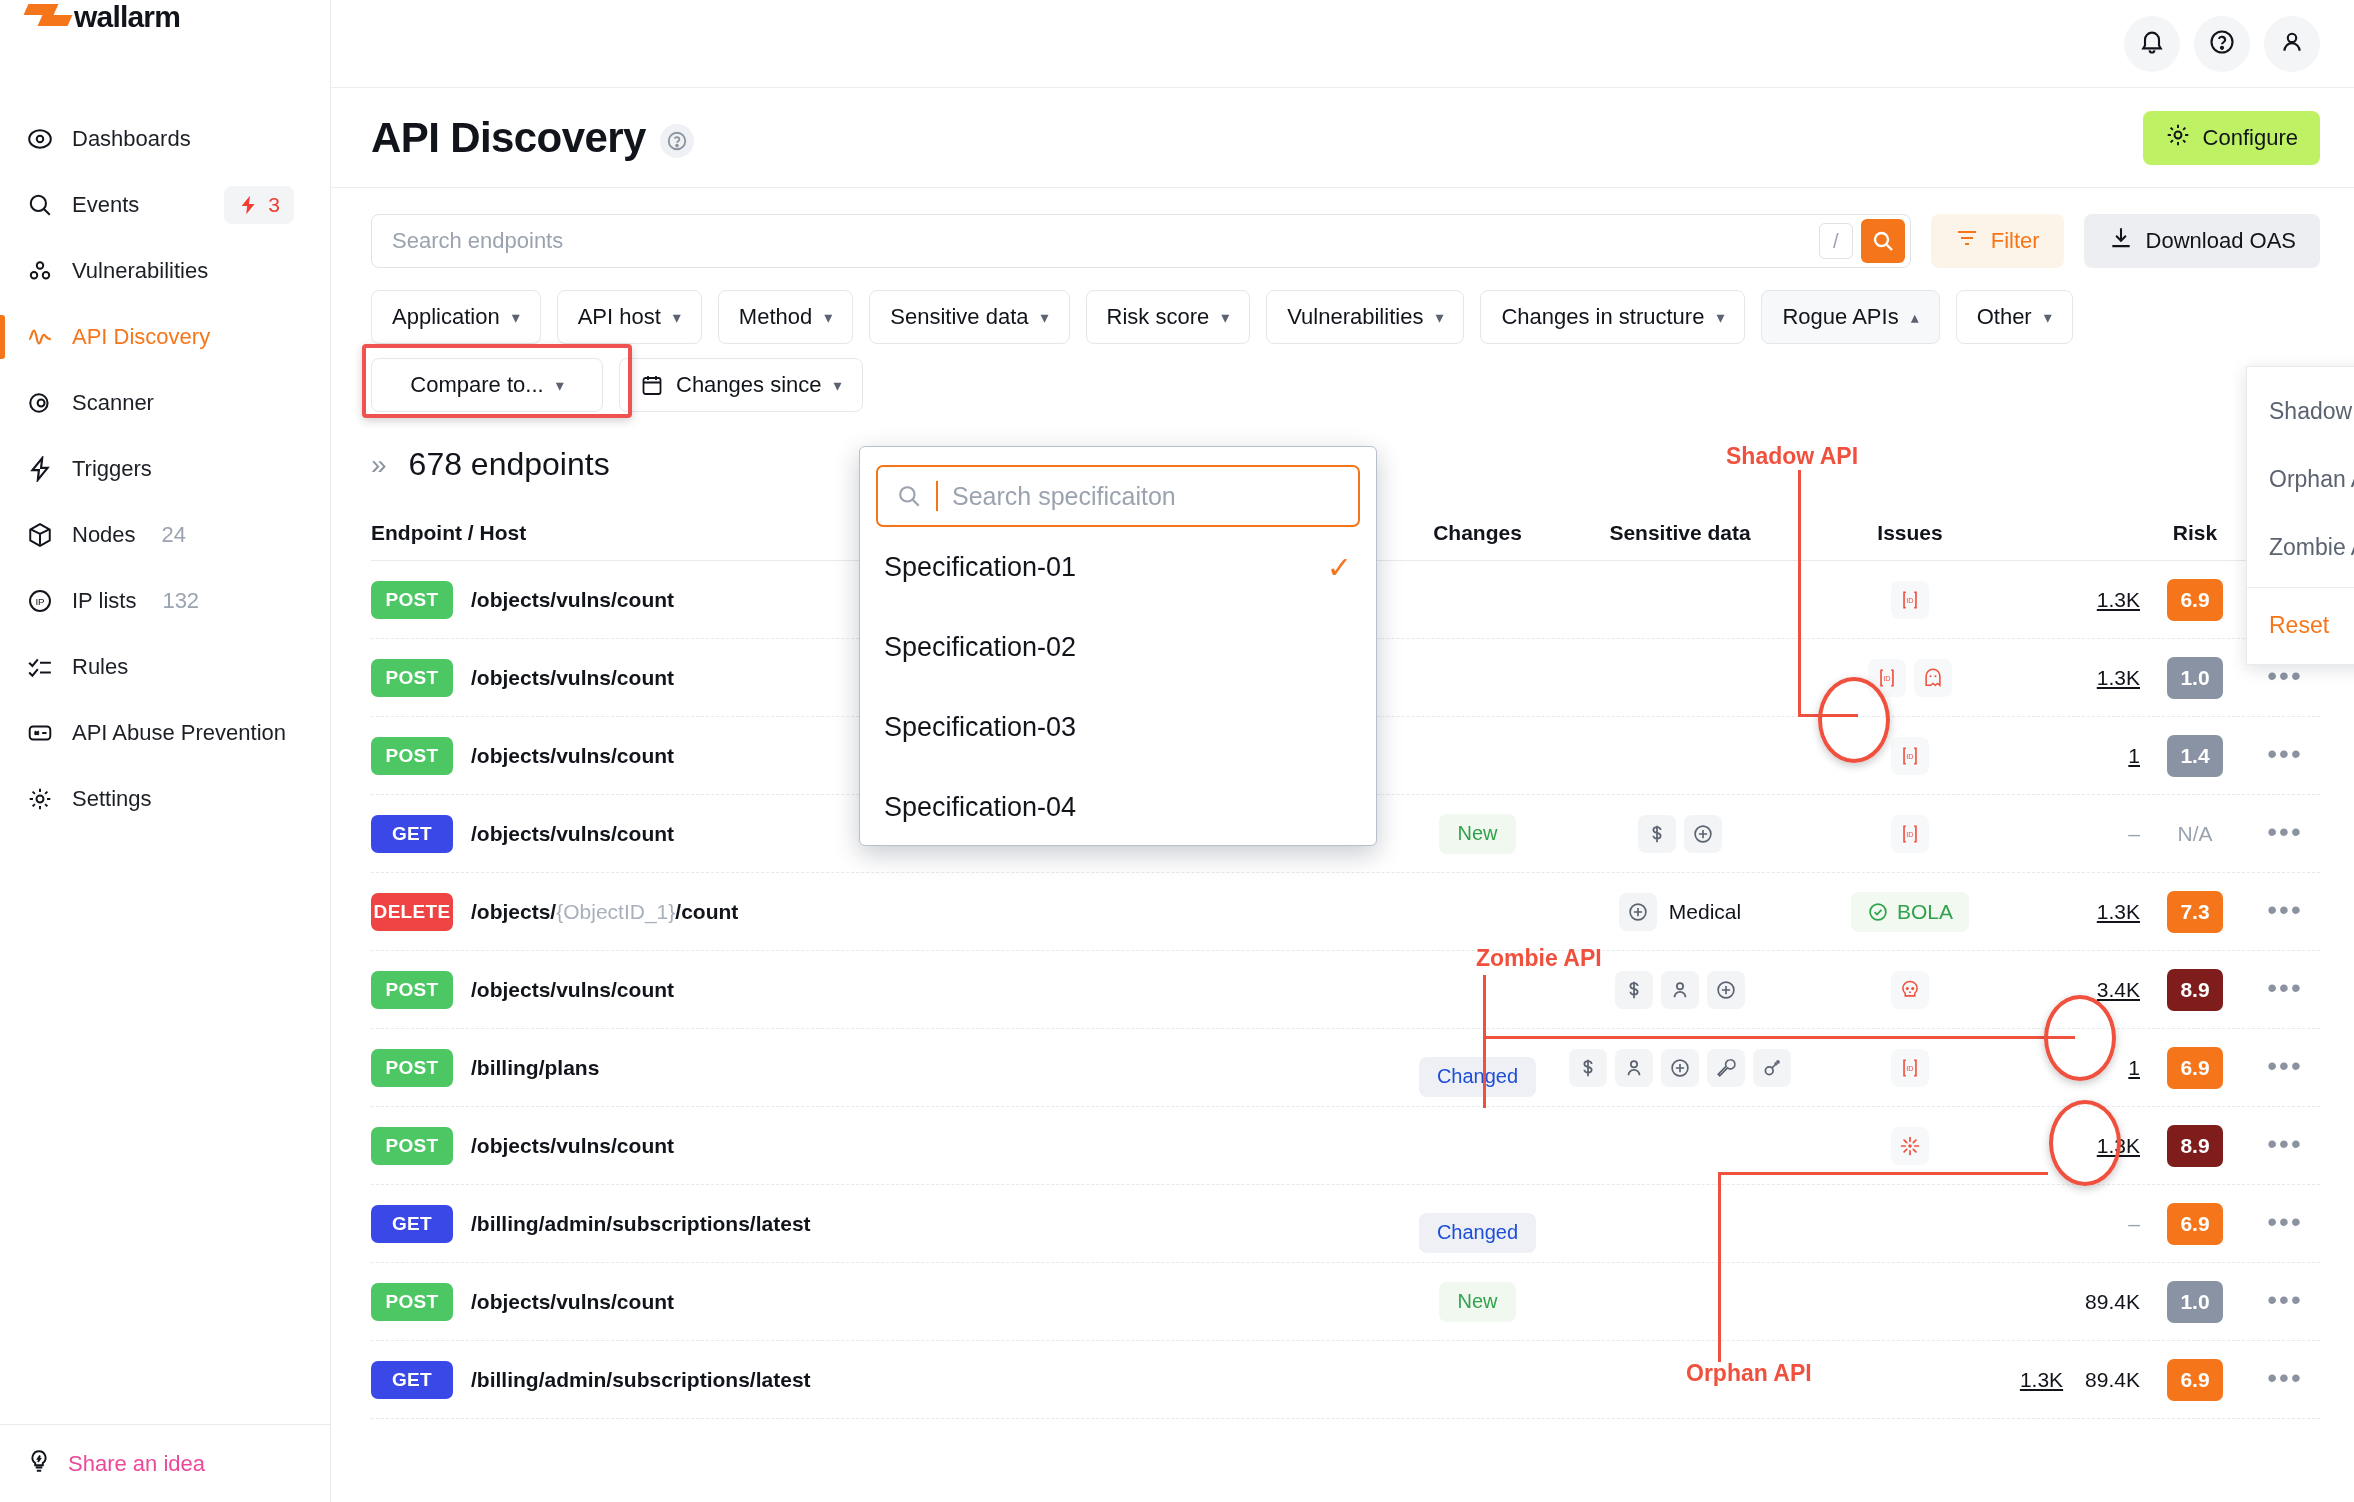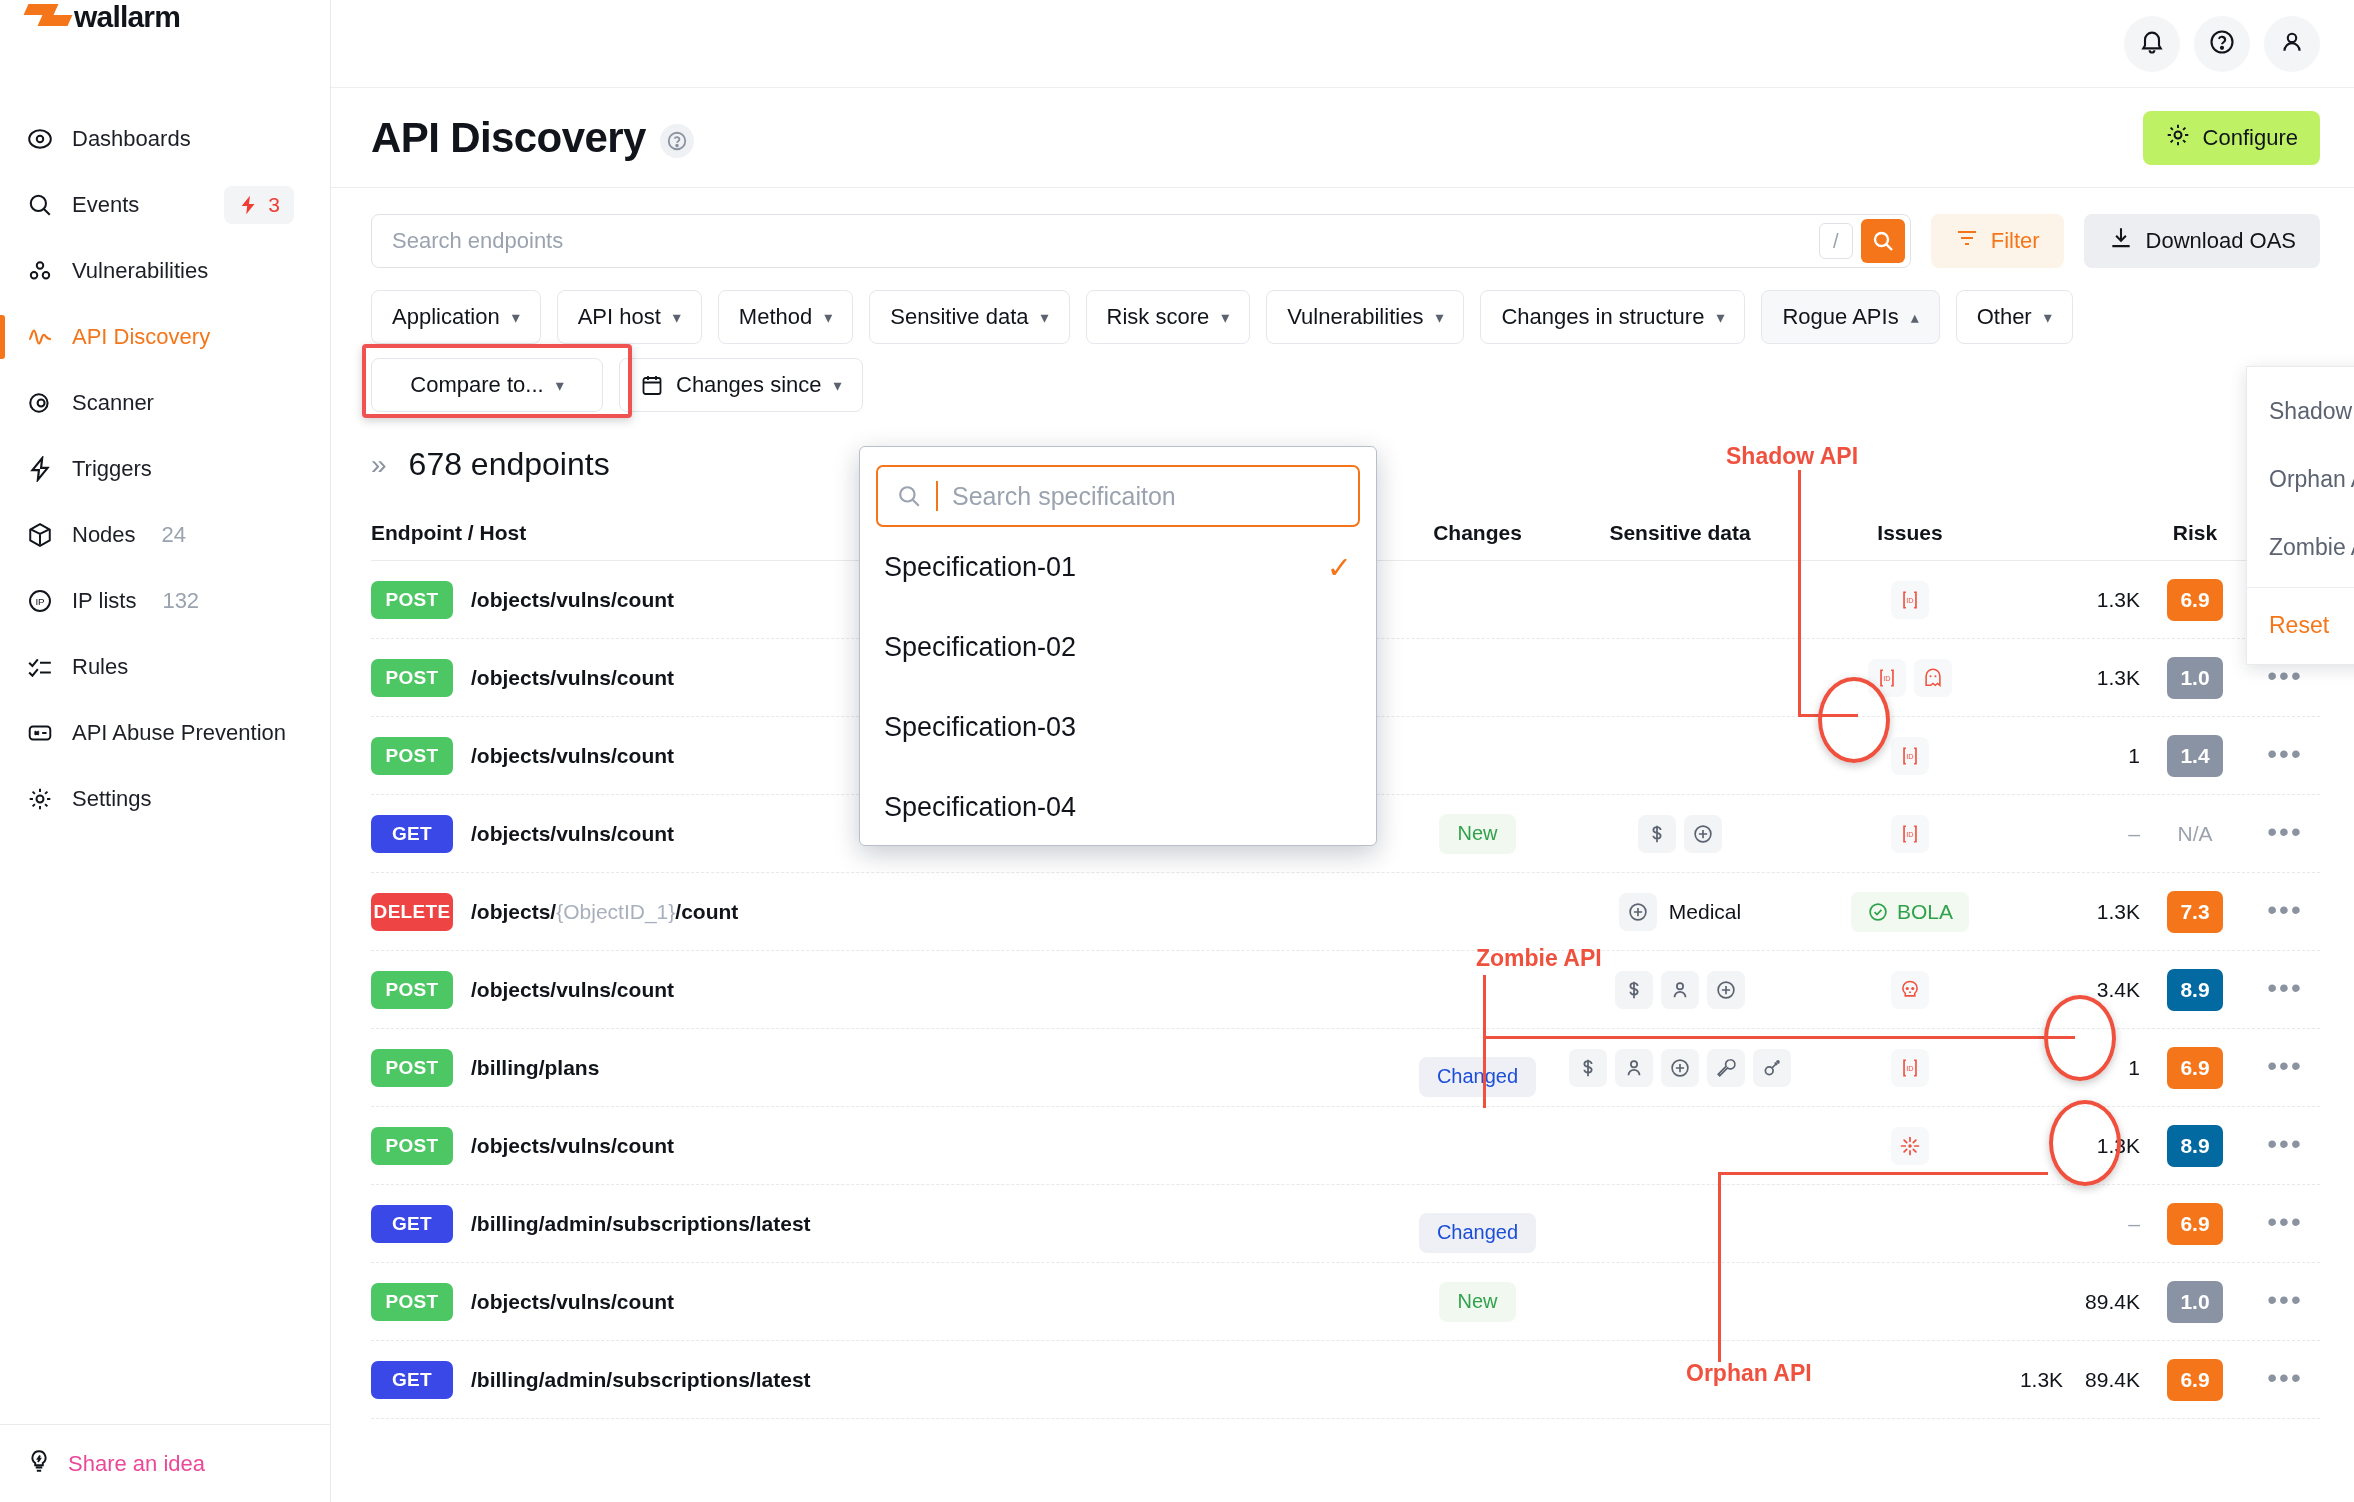--- a/index.html
+++ b/index.html
@@ -183,29 +183,29 @@
   .icon-chip.red { color: #f0513f; background: #f7f8f9; }
   .icon-group { display: flex; align-items: flex-start; gap: 8px; justify-content: center; }
   .sens-label { display: inline-flex; align-items: center; gap: 12px; font-size: 21px; color: #11141a; }
 
   .bola {
     display: inline-flex; align-items: center; gap: 8px; height: 40px; padding: 0 16px;
     border-radius: 8px; background: #f1f9f1; color: #31a24c; font-size: 21px;
   }
   .bola svg { width: 22px; height: 22px; }
 
-  .hits-link { color: #11141a; font-size: 21px; cursor: pointer; }
+  .hits-link { text-decoration: underline; color: #11141a; font-size: 21px; cursor: pointer; }
   .hits-dash { color: #9aa3af; font-size: 21px; }
   .hits-plain { color: #11141a; font-size: 21px; }
 
   .risk {
     display: inline-flex; align-items: center; justify-content: center;
     width: 56px; height: 42px; border-radius: 7px; color: #fff; font-size: 21px; font-weight: 700;
   }
-  .risk-high { background: #0369a1; text-align: center; }
+  .risk-high { background: #7f1d1d; text-align: center; }
   .risk-med  { background: #f5761a; }
   .risk-low  { background: #8a93a3; }
   .risk-na   { color: #9aa3af; font-size: 21px; }
   .dots { color: #8b93a1; font-size: 28px; letter-spacing: 2px; cursor: pointer; line-height: 10px; }
 
   
   .rogue-menu {
     position: absolute; left: 1915px; top: 366px; width: 250px;
     background: #fff; border: 1px solid #e8eaed; box-shadow: 0 4px 16px rgba(10,20,40,.13);
     z-index: 40; padding: 10px 0 8px 0;

